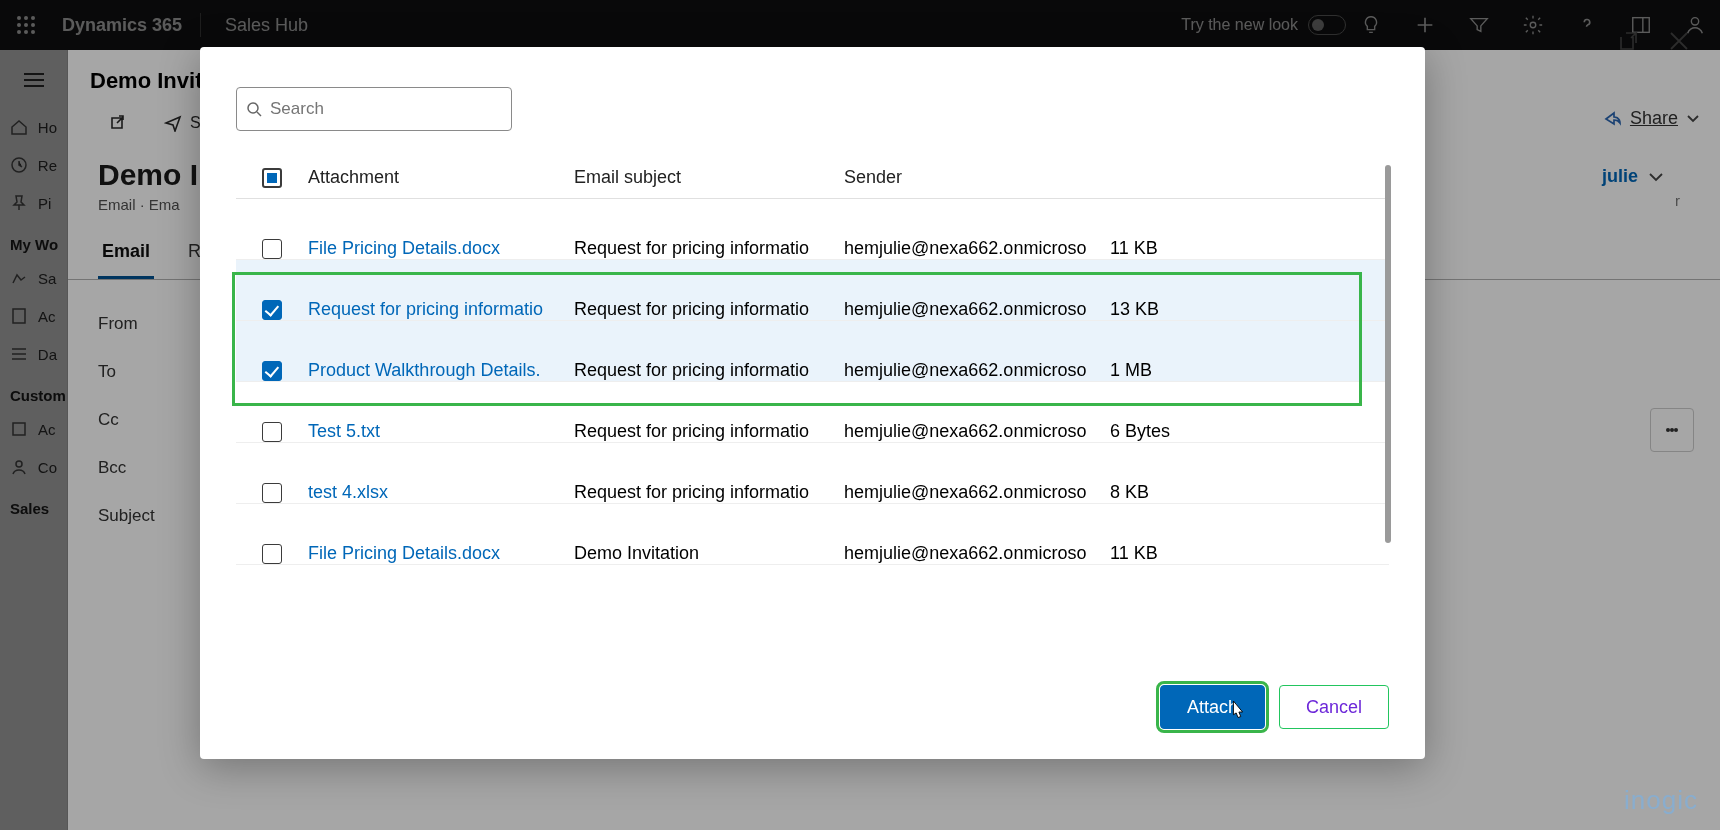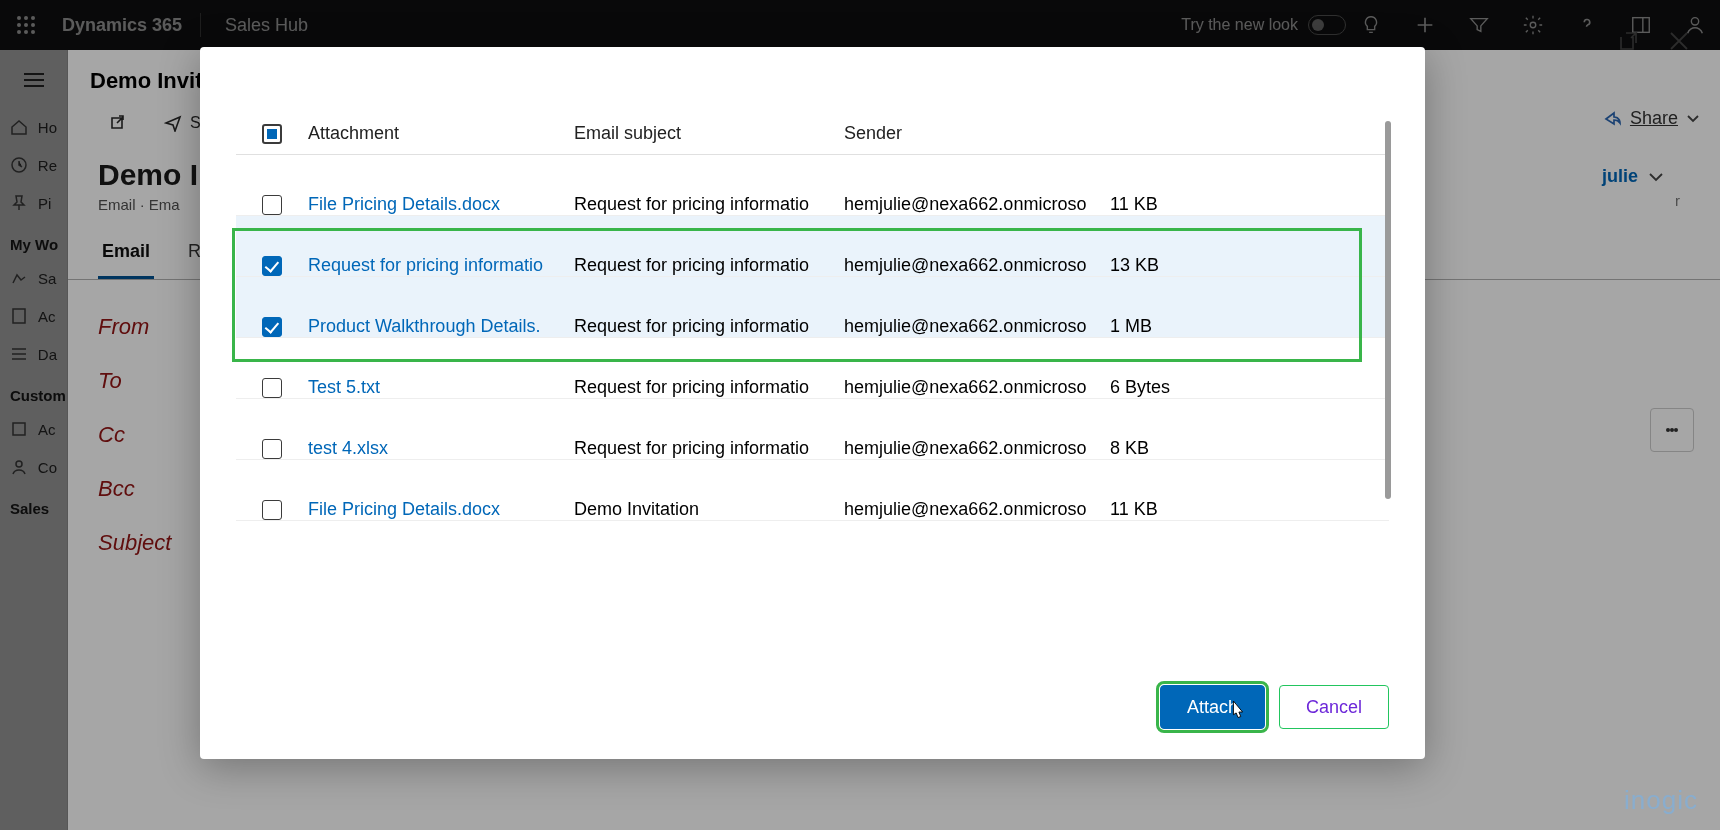--- a/index.html
+++ b/index.html
@@ -33,21 +33,21 @@
 .rec-sub { font-size:15px; color:#666; margin-top:4px; }
 
 .cmdbar { display:flex; align-items:center; gap:18px; padding: 14px 30px 0; }
 .cmd-btn { display:flex; align-items:center; gap:8px; font-size:16px; color:#333; padding:6px 10px; }
 .tabs { display:flex; gap:30px; padding: 18px 30px 0; border-bottom:1px solid #e0e0e0; }
 .tab { font-size:18px; padding: 10px 4px 14px; color:#444; }
 .tab.active { font-weight:700; color:#111; border-bottom:3px solid #0067b8; }
 
 .form-area { padding: 20px 30px; }
 .form-row { display:flex; align-items:center; padding: 14px 0; }
-.form-label { width: 110px; font-size:22px; color:#b91c1c;font-style:italic; }
+.form-label { width: 110px; font-size:17px; color:#404040; }
 
 
 .modal-backdrop { position:absolute; inset:0; display:flex; align-items:flex-start; justify-content:center; }
 .modal { position:absolute; top:47px; left:200px; width:1225px; height:712px; background:#fff; box-shadow:0 8px 40px rgba(0,0,0,0.3); border-radius:4px; padding: 40px 36px 30px; display:flex; flex-direction:column; }
 .modal-title { font-size:30px; font-weight:600; color:#222; margin-bottom:18px; }
 .search-wrap { display:flex; }
 .search-box { width:276px; height:44px; border:1px solid #8a8a8a; border-radius:4px; display:flex; align-items:center; padding:0 10px; gap:8px; color:#666; }
 .search-box input { border:none; outline:none; font-size:17px; flex:1; background:transparent; }
 
 .grid-wrap { margin-top:26px; position:relative; flex:1; }
@@ -280,20 +280,29 @@
 <div class="kebab">
     <span></span>
     <span></span>
     <span></span>
   </div>
 
 <div class="dim-overlay"></div>
 
 <div class="modal-backdrop">
   <div class="modal">
+    <div class="search-wrap">
+      <div class="search-box">
+        <svg width="15" height="15">
+            <circle cx="6" cy="6" r="5" fill="none" stroke="#666" stroke-width="1.5"></circle>
+            <path stroke="#666" stroke-width="1.5" d="M10 10l4 4"></path>
+          </svg>
+        <input placeholder="Search" style="">
+      </div>
+    </div>
 
     <div class="grid-wrap">
       <div class="scroll-thumb"></div>
       <div class="grid-header">
         <div class="col-check">
             <span class="chk indet"></span>
           </div>
         <div class="col-att">Attachment</div>
         <div class="col-subj">Email subject</div>
         <div class="col-sender">Sender</div>

